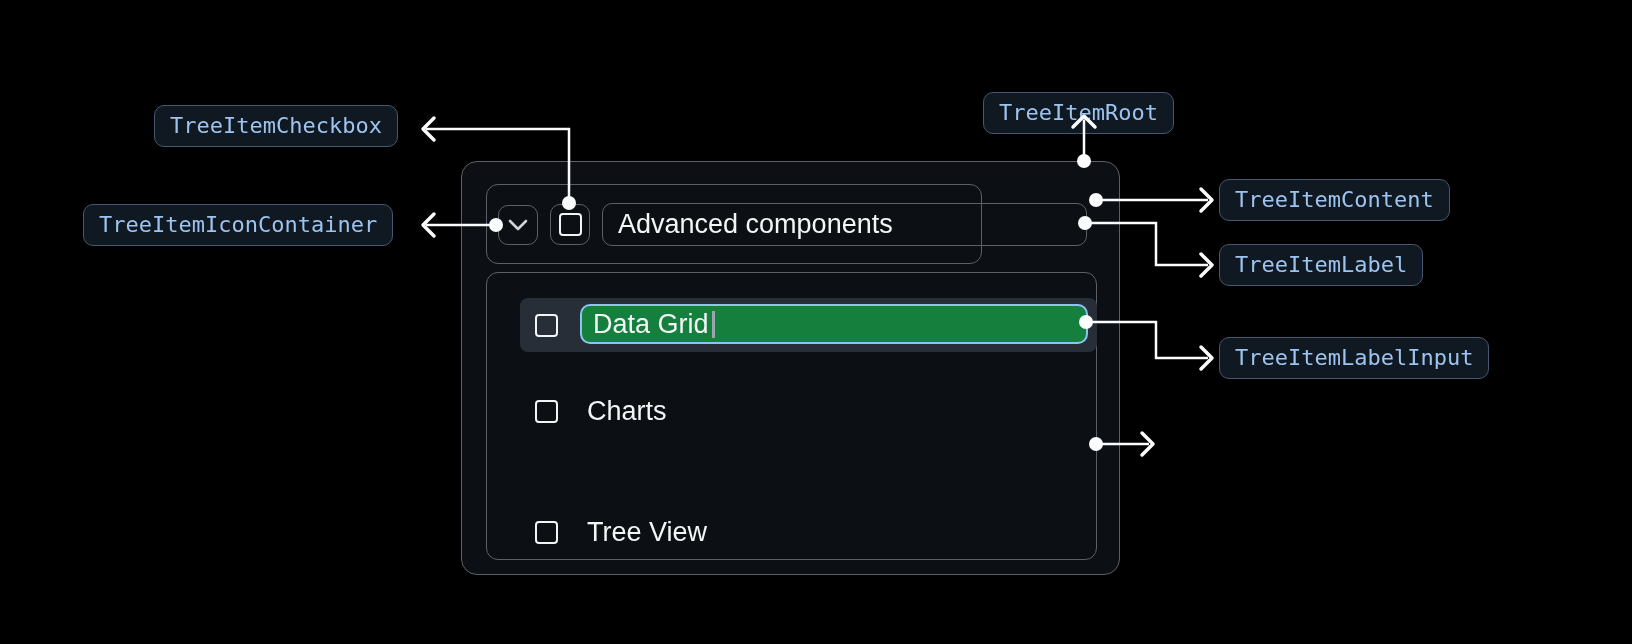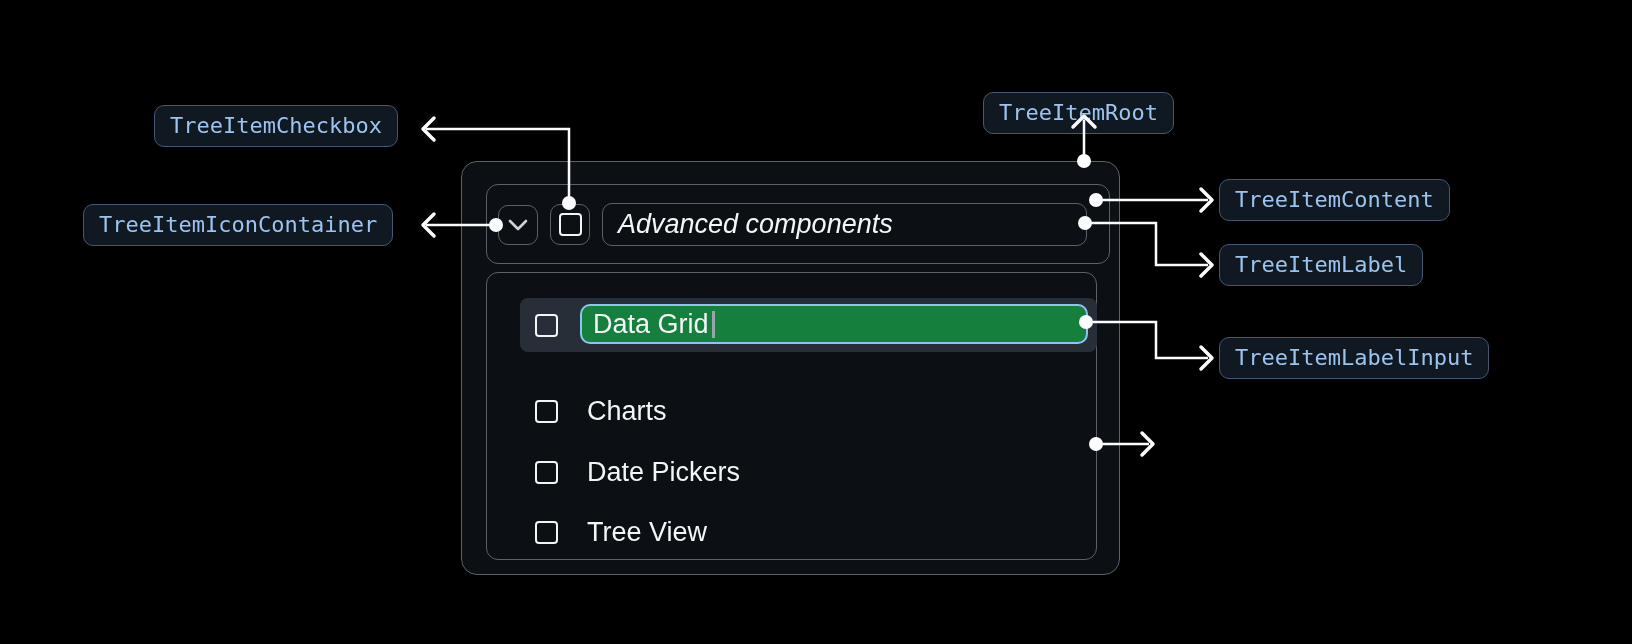--- a/index.html
+++ b/index.html
@@ -13,22 +13,22 @@
     padding:0 15px;border:1.5px solid #46586f;border-radius:10px;
     background:#101822;color:#9dc3ef;
     font-family:"DejaVu Sans Mono",monospace;font-size:22px;white-space:nowrap;
   }
   
   .root-box{
     position:absolute;left:461px;top:161px;width:659px;height:414px;box-sizing:border-box;
     background:#0c1014;border:1.5px solid #5a616b;border-radius:16px;
   }
   .content-box{
-    position:absolute;left:24px;top:22px;width:624px;height:80px;box-sizing:border-box;
-    border:1.5px solid #5a616b;border-radius:12px;font-style:italic;
+    position:absolute;left:24px;top:22px;width:496px;height:80px;box-sizing:border-box;
+    border:1.5px solid #5a616b;border-radius:12px;
   }
   .icon-btn{
     position:absolute;box-sizing:border-box;border:1.5px solid #5a616b;border-radius:10px;
     display:flex;align-items:center;justify-content:center;
   }
   .chevron-btn{left:11px;top:20px;width:40px;height:40px;}
   .checkbox-btn{left:63px;top:19px;width:40px;height:41px;}
   .cb-glyph{
     box-sizing:border-box;width:23px;height:23px;border:2.5px solid #f2f4f6;border-radius:4px;
   }
@@ -102,24 +102,20 @@
         <div class="input-box">
           <span>Data Grid</span>
           <span class="caret"></span>
         </div>
       </div>
 
       <div class="tree-row row-charts">
         <div class="cb-glyph"></div>
         <span class="row-label">Charts</span>
       </div>
-      <div class="tree-row row-datepickers">
-        <div class="cb-glyph"></div>
-        <span class="row-label">Date Pickers</span>
-      </div>
       <div class="tree-row row-treeview">
         <div class="cb-glyph"></div>
         <span class="row-label">Tree View</span>
       </div>
 
     </div>
   </div>
 
   <svg id="connectors" viewBox="0 0 1632 644">
     <g>

